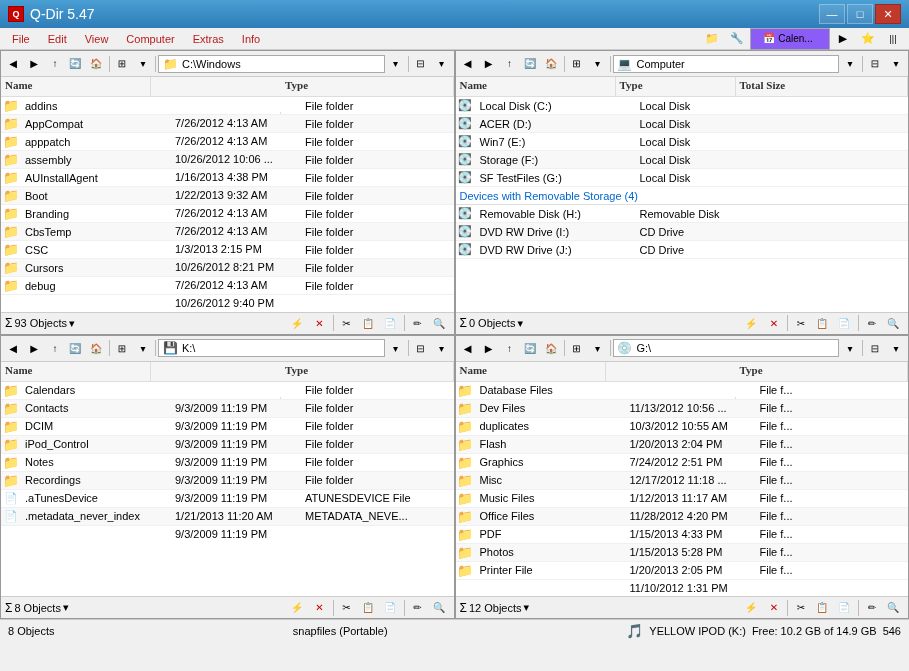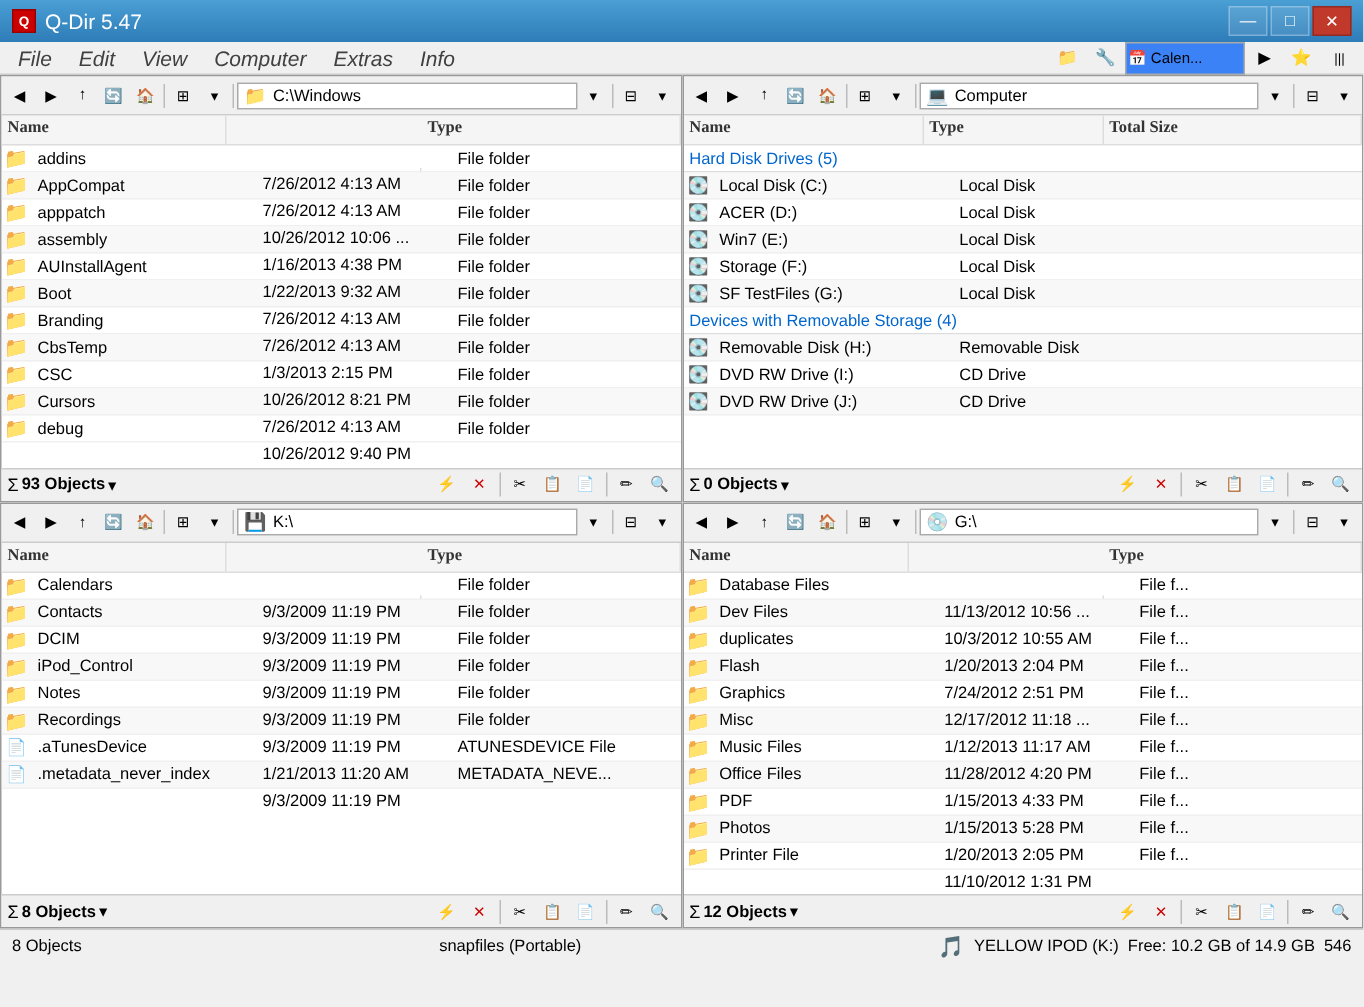--- a/index.html
+++ b/index.html
@@ -8,23 +8,23 @@
     
     .title-bar { background: linear-gradient(to bottom, #4a9fd4, #2e7cb8); height: 28px; display: flex; align-items: center; justify-content: space-between; padding: 0 8px; color: white; }
     .title-bar-icon { width: 16px; height: 16px; background: #c00; border: 1px solid #900; display: flex; align-items: center; justify-content: center; font-size: 10px; color: white; }
     .title-text { font-size: 14px; font-weight: normal; }
     .title-controls { display: flex; gap: 2px; }
     .title-btn { width: 26px; height: 20px; display: flex; align-items: center; justify-content: center; font-size: 11px; cursor: pointer; border: 1px solid rgba(255,255,255,0.3); background: rgba(255,255,255,0.1); color: white; }
     .title-btn.close { background: #c0392b; border-color: #922b21; }
     
     
     .menu-bar { background: #f0f0f0; height: 22px; display: flex; align-items: center; padding: 0 4px; border-bottom: 1px solid #ccc; gap: 2px; }
-    .menu-item { padding: 2px 8px; cursor: pointer; font-size: 14px; color: #404040; font-style: italic; }
+    .menu-item { padding: 2px 8px; cursor: pointer; font-size: 11px; color: #b91c1c; }
     .tb-btn { width: 24px; height: 22px; display: flex; align-items: center; justify-content: center; border: 1px solid transparent; cursor: pointer; background: transparent; font-size: 11px; }
-    .tb-dropdown { height: 22px; border: 1px solid #aaa; background: #3b82f6; display: flex; align-items: center; padding: 0 1px; cursor: pointer; font-size: 11px; min-width: 80px; }
+    .tb-dropdown { height: 22px; border: 1px solid #aaa; background: #8b5cf6; display: flex; align-items: center; padding: 0 12px; cursor: pointer; font-size: 11px; min-width: 80px; }
     
     
     .main-area { display: grid; grid-template-columns: 1fr 1fr; grid-template-rows: 1fr 1fr; height: calc(671px - 28px - 22px - 30px - 22px); }
     
     
     .pane { display: flex; flex-direction: column; border: 1px solid #999; background: white; }
     .pane-toolbar { background: #f0f0f0; height: 26px; display: flex; align-items: center; padding: 0 2px; border-bottom: 1px solid #ccc; gap: 1px; flex-shrink: 0; }
     .pane-tb-btn { width: 20px; height: 18px; display: flex; align-items: center; justify-content: center; border: 1px solid transparent; cursor: pointer; font-size: 10px; }
     .pane-address { height: 18px; flex: 1; border: 1px solid #aaa; background: white; display: flex; align-items: center; padding: 0 4px; font-size: 11px; }
     .pane-address-icon { margin-right: 4px; font-size: 12px; }
@@ -36,21 +36,21 @@
     .file-rows { flex: 1; overflow-y: auto; overflow-x: hidden; }
     .file-row { display: flex; align-items: center; height: 18px; padding: 0 2px; border-bottom: 1px solid #f0f0f0; cursor: pointer; }
     .file-row:nth-child(even) { background: #f8f8f8; }
     .file-icon { width: 16px; height: 16px; margin-right: 4px; display: flex; align-items: center; justify-content: center; flex-shrink: 0; }
     .folder-icon { color: #ffc000; font-size: 13px; }
     .file-icon-img { font-size: 11px; }
     .cell { font-size: 11px; overflow: hidden; white-space: nowrap; text-overflow: ellipsis; padding: 0 2px; }
     
     
     .pane-status { background: #f0f0f0; height: 22px; display: flex; align-items: center; padding: 0 4px; border-top: 1px solid #ccc; font-size: 11px; flex-shrink: 0; gap: 2px; }
-    .status-count { font-weight: bold; }
+    .status-count { font-weight: normal; }
     
     
     .status-bar { background: #f0f0f0; height: 22px; display: flex; align-items: center; padding: 0 8px; border-top: 1px solid #ccc; font-size: 11px; justify-content: space-between; }
     
     
     .section-header { background: white; padding: 2px 4px; font-size: 11px; color: #0066cc; font-weight: normal; border-bottom: 1px solid #ddd; height: 18px; display: flex; align-items: center; }
     
     
     .file-rows::-webkit-scrollbar { width: 12px; }
     .file-rows::-webkit-scrollbar-track { background: #f0f0f0; }
@@ -266,21 +266,20 @@
         <div class="pane-tb-btn">⊟</div>
         <div class="pane-tb-btn">▾</div>
       </div>
       <div class="file-list">
         <div class="file-list-header">
           <div class="col-header col-name2">Name</div>
           <div class="col-header col-type2">Type</div>
           <div class="col-header col-size2">Total Size</div>
         </div>
         <div class="file-rows" id="tr-rows">
-            <div class="section-header">Hard Disk Drives (5)</div>
             <div class="file-row">
       <div class="file-icon">
                 <span class="file-icon-img">💽</span>
               </div>
       <div class="cell col-name2">Local Disk (C:)</div>
       <div class="cell col-type2">Local Disk</div>
       <div class="cell col-size2"></div>
     </div>
             <div class="file-row">
       <div class="file-icon">

